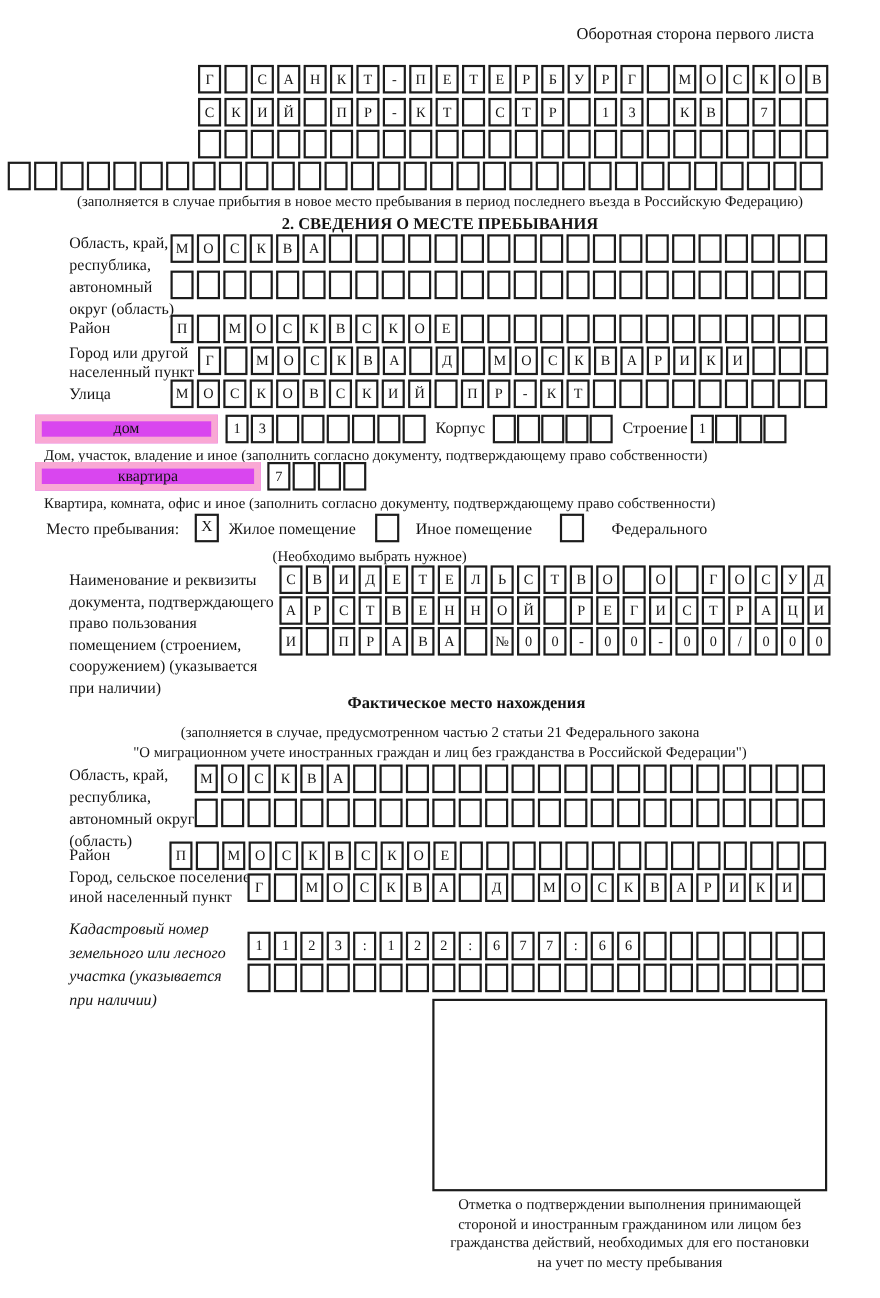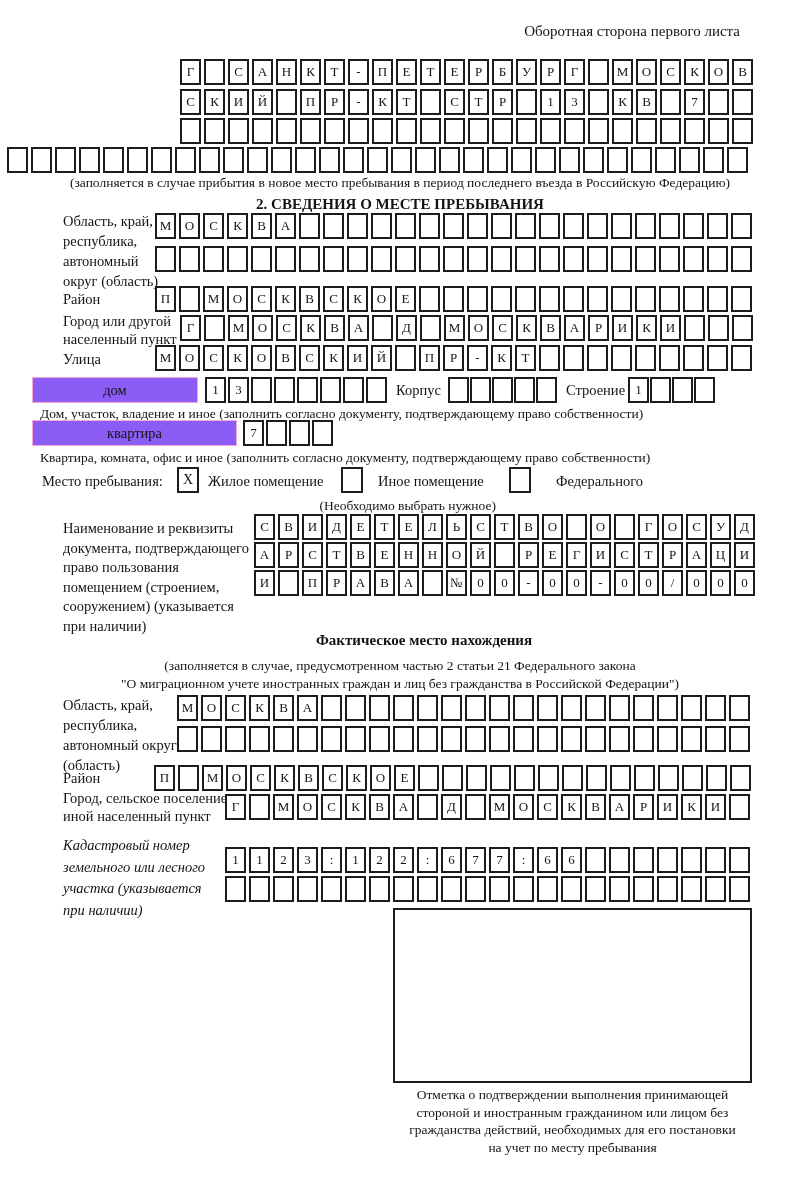--- a/index.html
+++ b/index.html
@@ -14,22 +14,22 @@
   .ctr{left:0;width:800px;text-align:center;}
   .grid{position:absolute;display:flex;}
   .cell{
     display:inline-block;width:21px;height:26px;box-sizing:border-box;
     border:2px solid #1c1c1c;margin-right:3px;background:#fff;
     font-size:13px;line-height:21px;text-align:center;font-family:"Liberation Serif",serif;
   }
   .p23 .cell{margin-right:2px;}
   .p22 .cell{margin-right:1px;}
   .wbox{
-    position:absolute;height:26px;box-sizing:border-box;border:1px solid #f9a8d4;
-    display:flex;align-items:center;justify-content:center;font-size:14.5px;background:#8b5cf6;
+    position:absolute;height:26px;box-sizing:border-box;border:6px solid #f9a8d4;
+    display:flex;align-items:center;justify-content:center;font-size:14.5px;background:#d946ef;
   }
   .cb{
     position:absolute;width:22px;height:26px;box-sizing:border-box;border:2px solid #1c1c1c;
     text-align:center;font-size:14px;line-height:21px;background:#fff;
   }
   .stamp{
     position:absolute;left:393px;top:908px;width:359px;height:175px;
     box-sizing:border-box;border:2.5px solid #1c1c1c;background:#fff;
   }
 </style>
@@ -338,21 +338,21 @@
     </div>
   <div class="cap" style="left:40px;top:449px;">Квартира, комната, офис и иное (заполнить согласно документу, подтверждающему право собственности)</div>
 
   <div class="lbl" style="left:42px;top:471px;">Место пребывания:</div>
   <div class="cb" style="left:177px;top:467px;">X</div>
   <div class="lbl" style="left:208px;top:471px;">Жилое помещение</div>
   <div class="cb" style="left:341px;top:467px;"></div>
   <div class="lbl" style="left:378px;top:471px;">Иное помещение</div>
   <div class="cb" style="left:509px;top:467px;"></div>
   <div class="lbl" style="left:556px;top:471px;">Федерального</div>
-  <div class="cap" style="left:176px;top:497px;width:320px;text-align:right;">(Необходимо выбрать нужное)</div>
+  <div class="cap" style="left:176px;top:497px;width:320px;text-align:center;">(Необходимо выбрать нужное)</div>
 
   <div class="lbl" style="left:63px;top:519px;line-height:19.5px;">Наименование и реквизиты
 документа, подтверждающего
 право пользования
 помещением (строением,
 сооружением) (указывается
 при наличии)</div>
   <div class="grid" style="left:254px;top:514px;">
       <span class="cell">С</span>
       <span class="cell">В</span>

